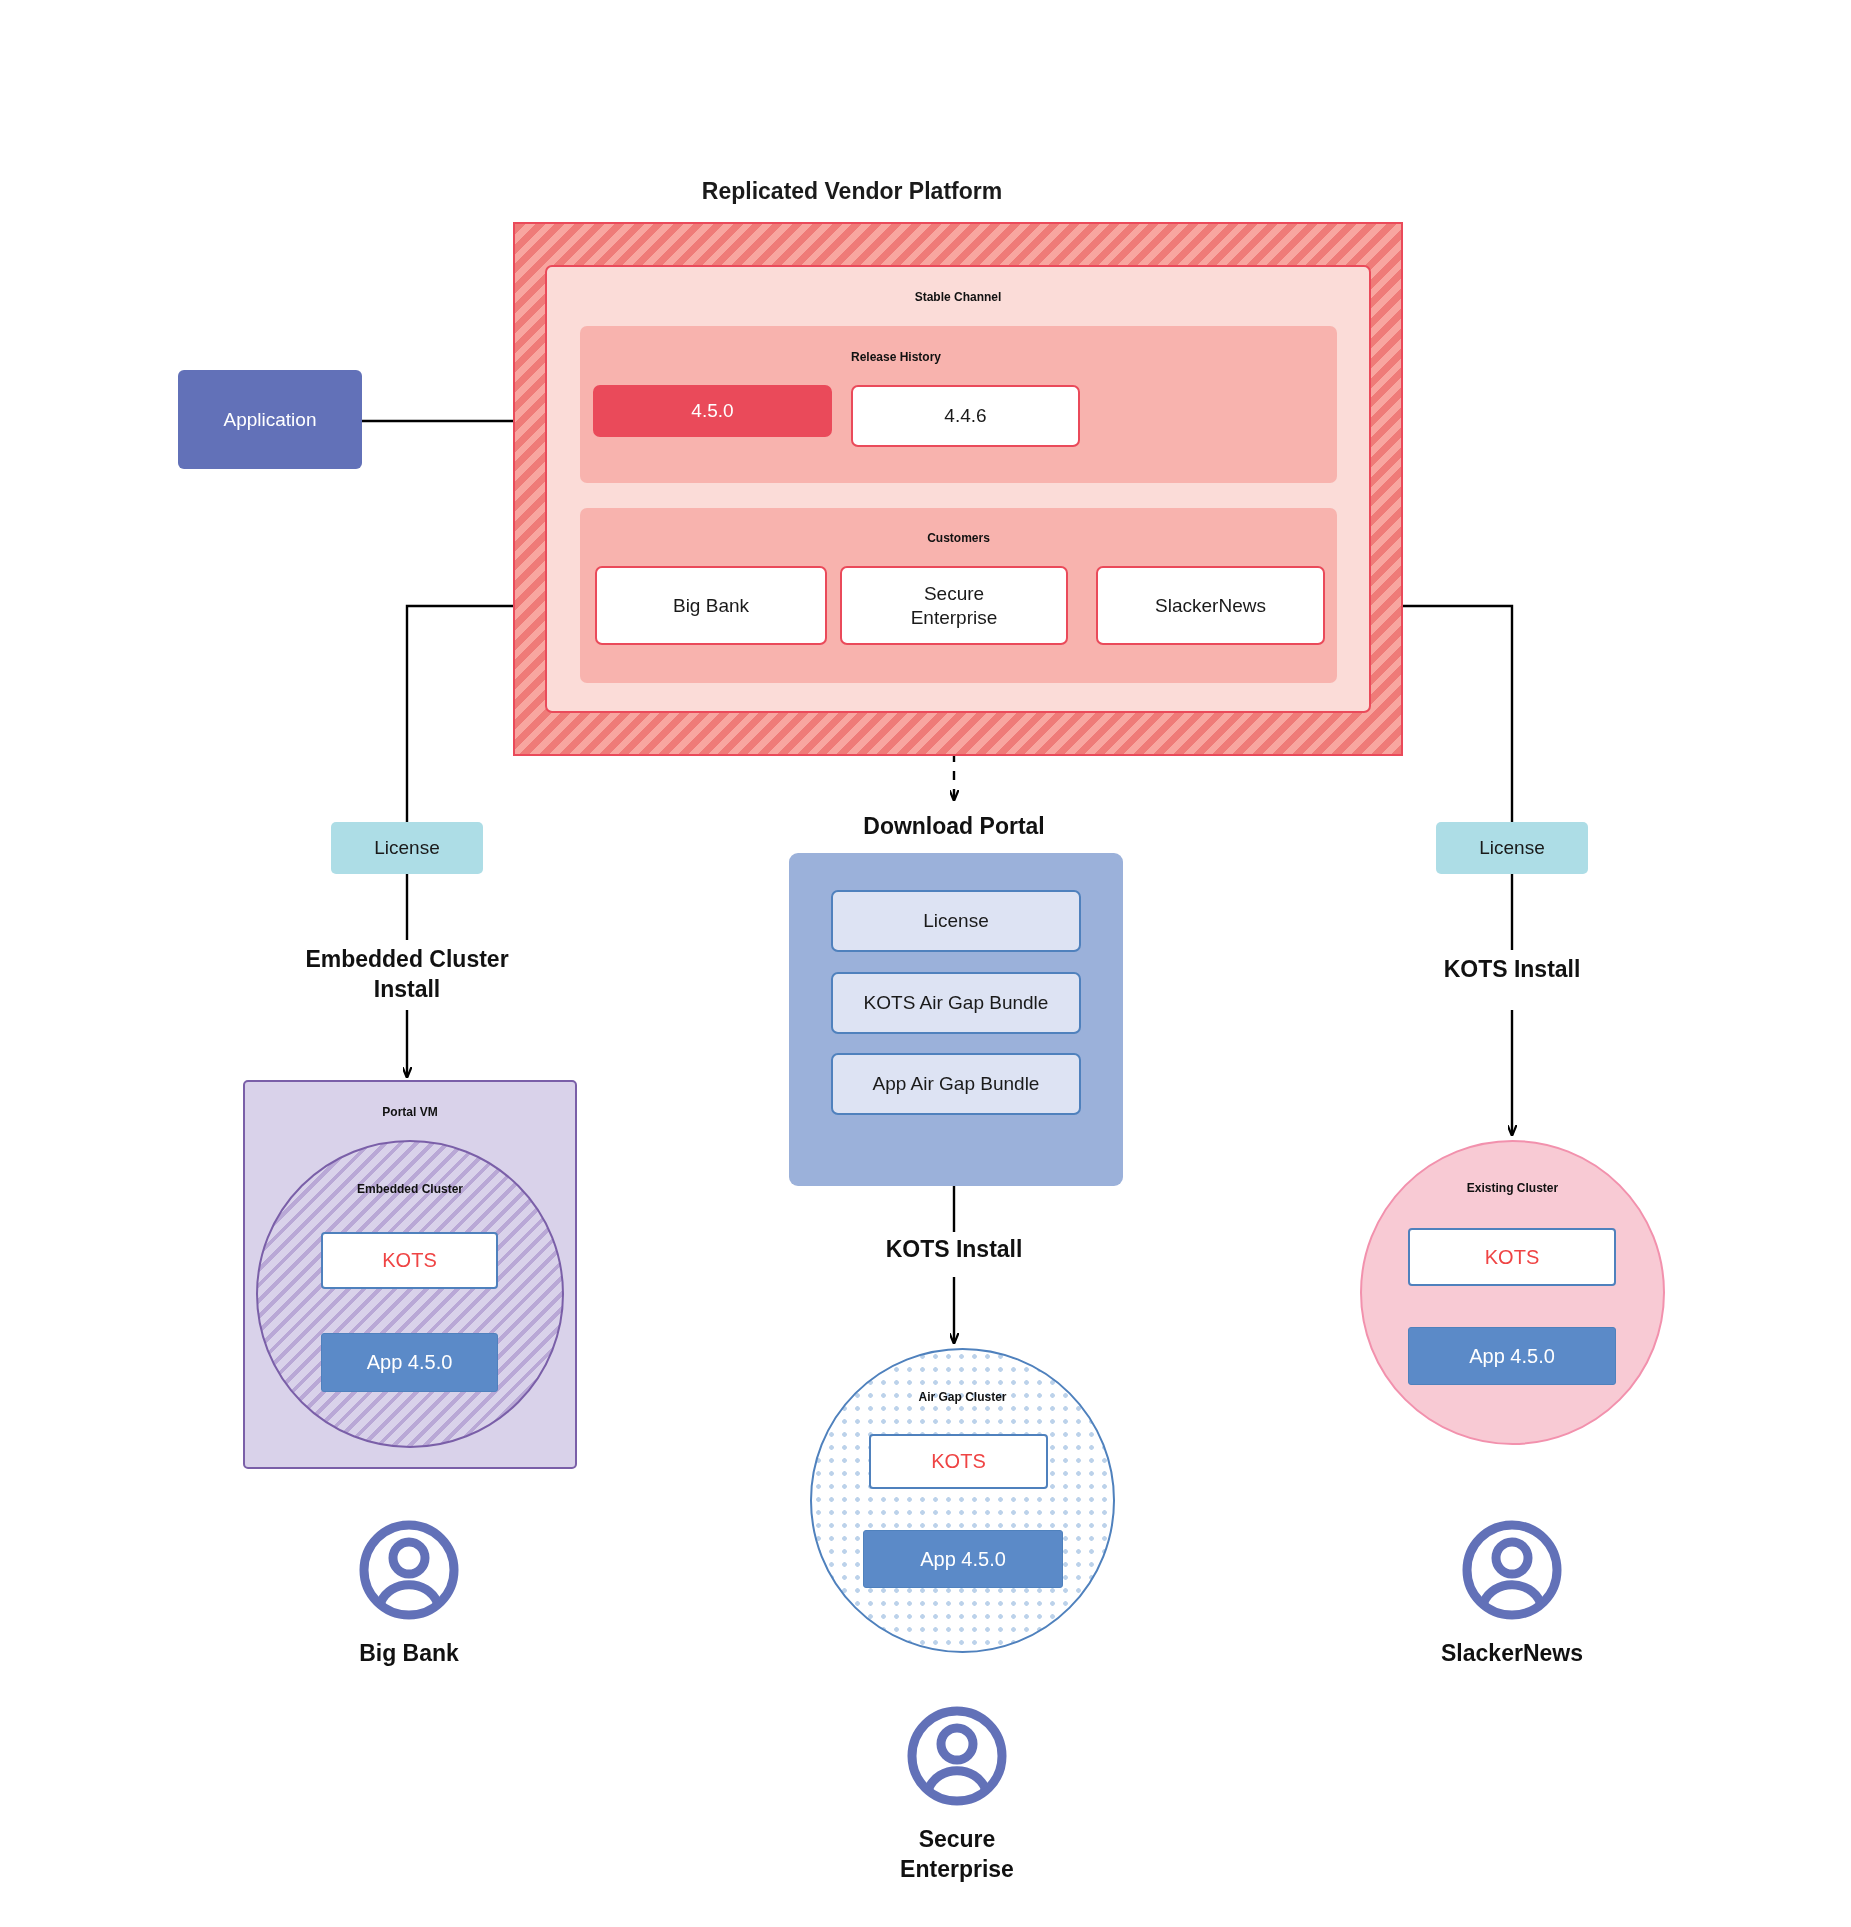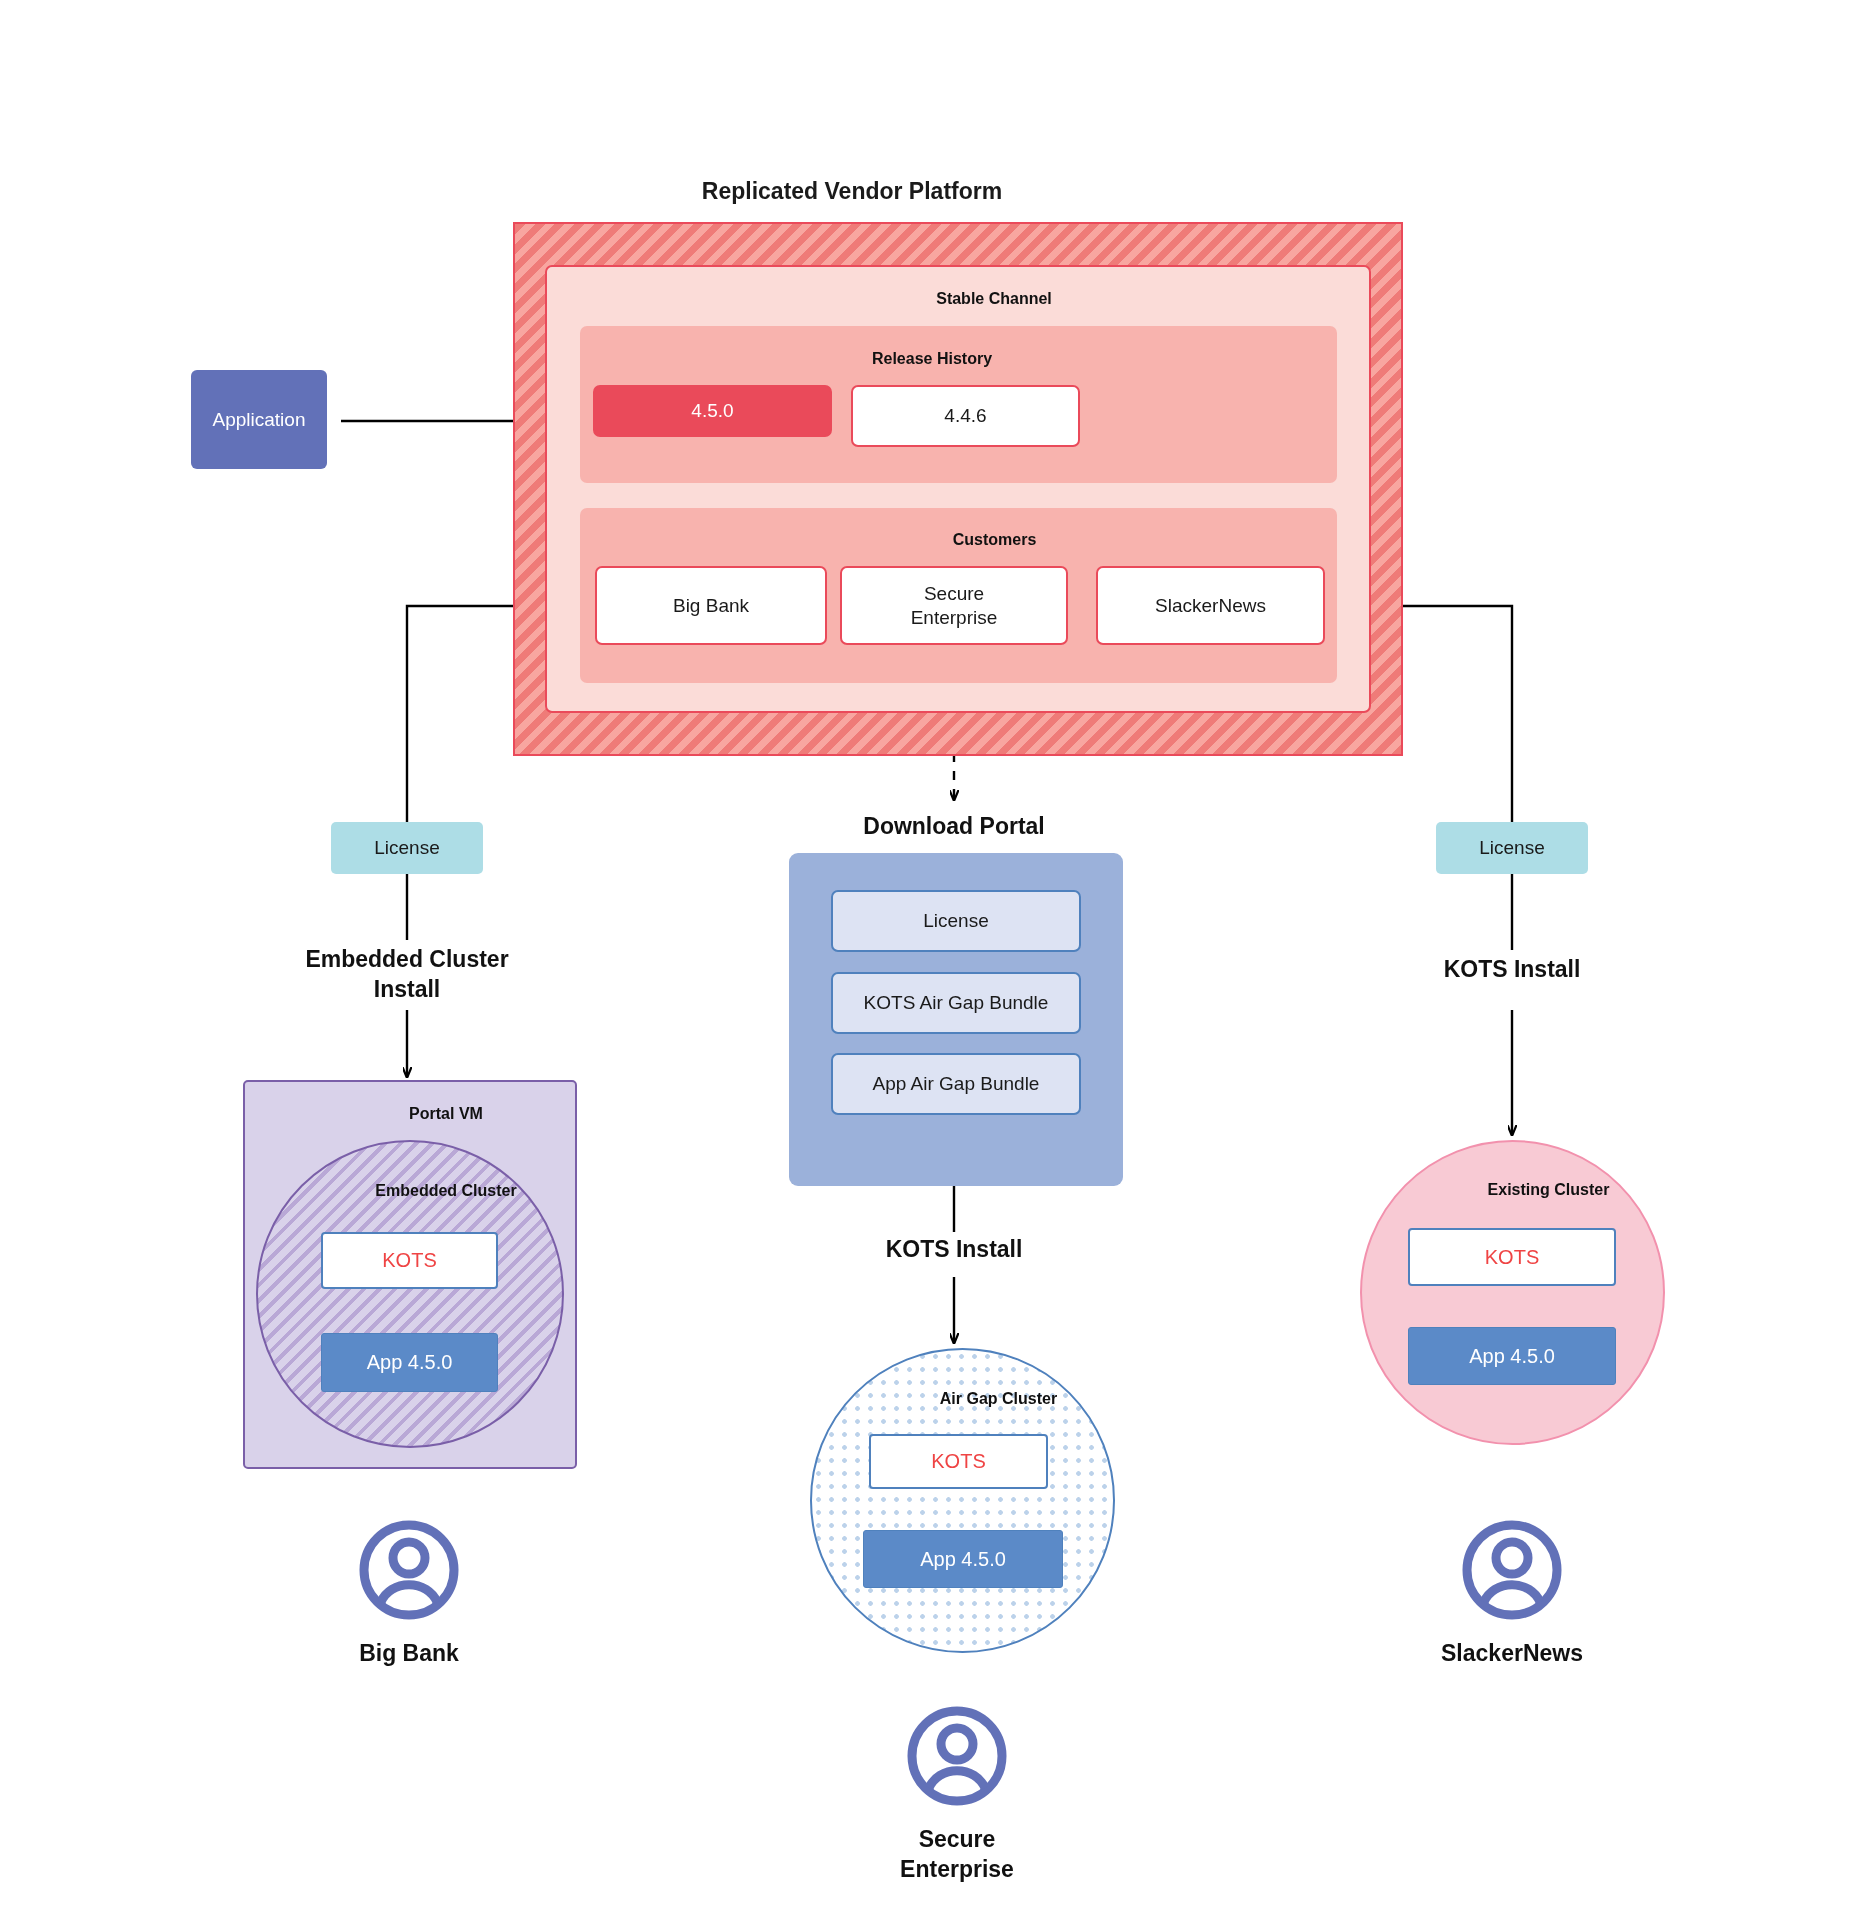--- a/index.html
+++ b/index.html
@@ -29,25 +29,24 @@
   }
 
   
   .platform-title {
     font-size: 23px;
     font-weight: bold;
     color: #1a1a1a;
     white-space: nowrap;
   }
   .section-label {
-    font-size: 16px;
+    font-size: 12px;
     font-weight: bold;
     color: #111111;
     white-space: nowrap;
-    margin-left: 36px;
   }
   .edge-label {
     font-size: 23px;
     font-weight: bold;
     color: #111111;
     text-align: center;
     line-height: 1.3;
   }
   .persona-label {
     font-size: 23px;
@@ -248,21 +247,21 @@
     <span>Big Bank</span>
   </div>
   <div class="abs customer-card center-text" style="left:840px; top:566px; width:228px; height:79px;">
     <span style="white-space:pre-line;">Secure
 Enterprise</span>
   </div>
   <div class="abs customer-card center-text" style="left:1096px; top:566px; width:229px; height:79px;">
     <span>SlackerNews</span>
   </div>
 
-  <div class="abs app-box center-text" style="left:191px; top:370px; width:136px; height:99px;">
+  <div class="abs app-box center-text" style="left:178px; top:370px; width:184px; height:99px;">
     <span>Application</span>
   </div>
 
   <div class="abs license-chip center-text" style="left:331px; top:822px; width:152px; height:52px;">
     <span>License</span>
   </div>
 
   <div class="abs edge-label" style="left:257px; top:945px; width:300px;">
     <div>Embedded Cluster</div>
     <div>Install</div>

